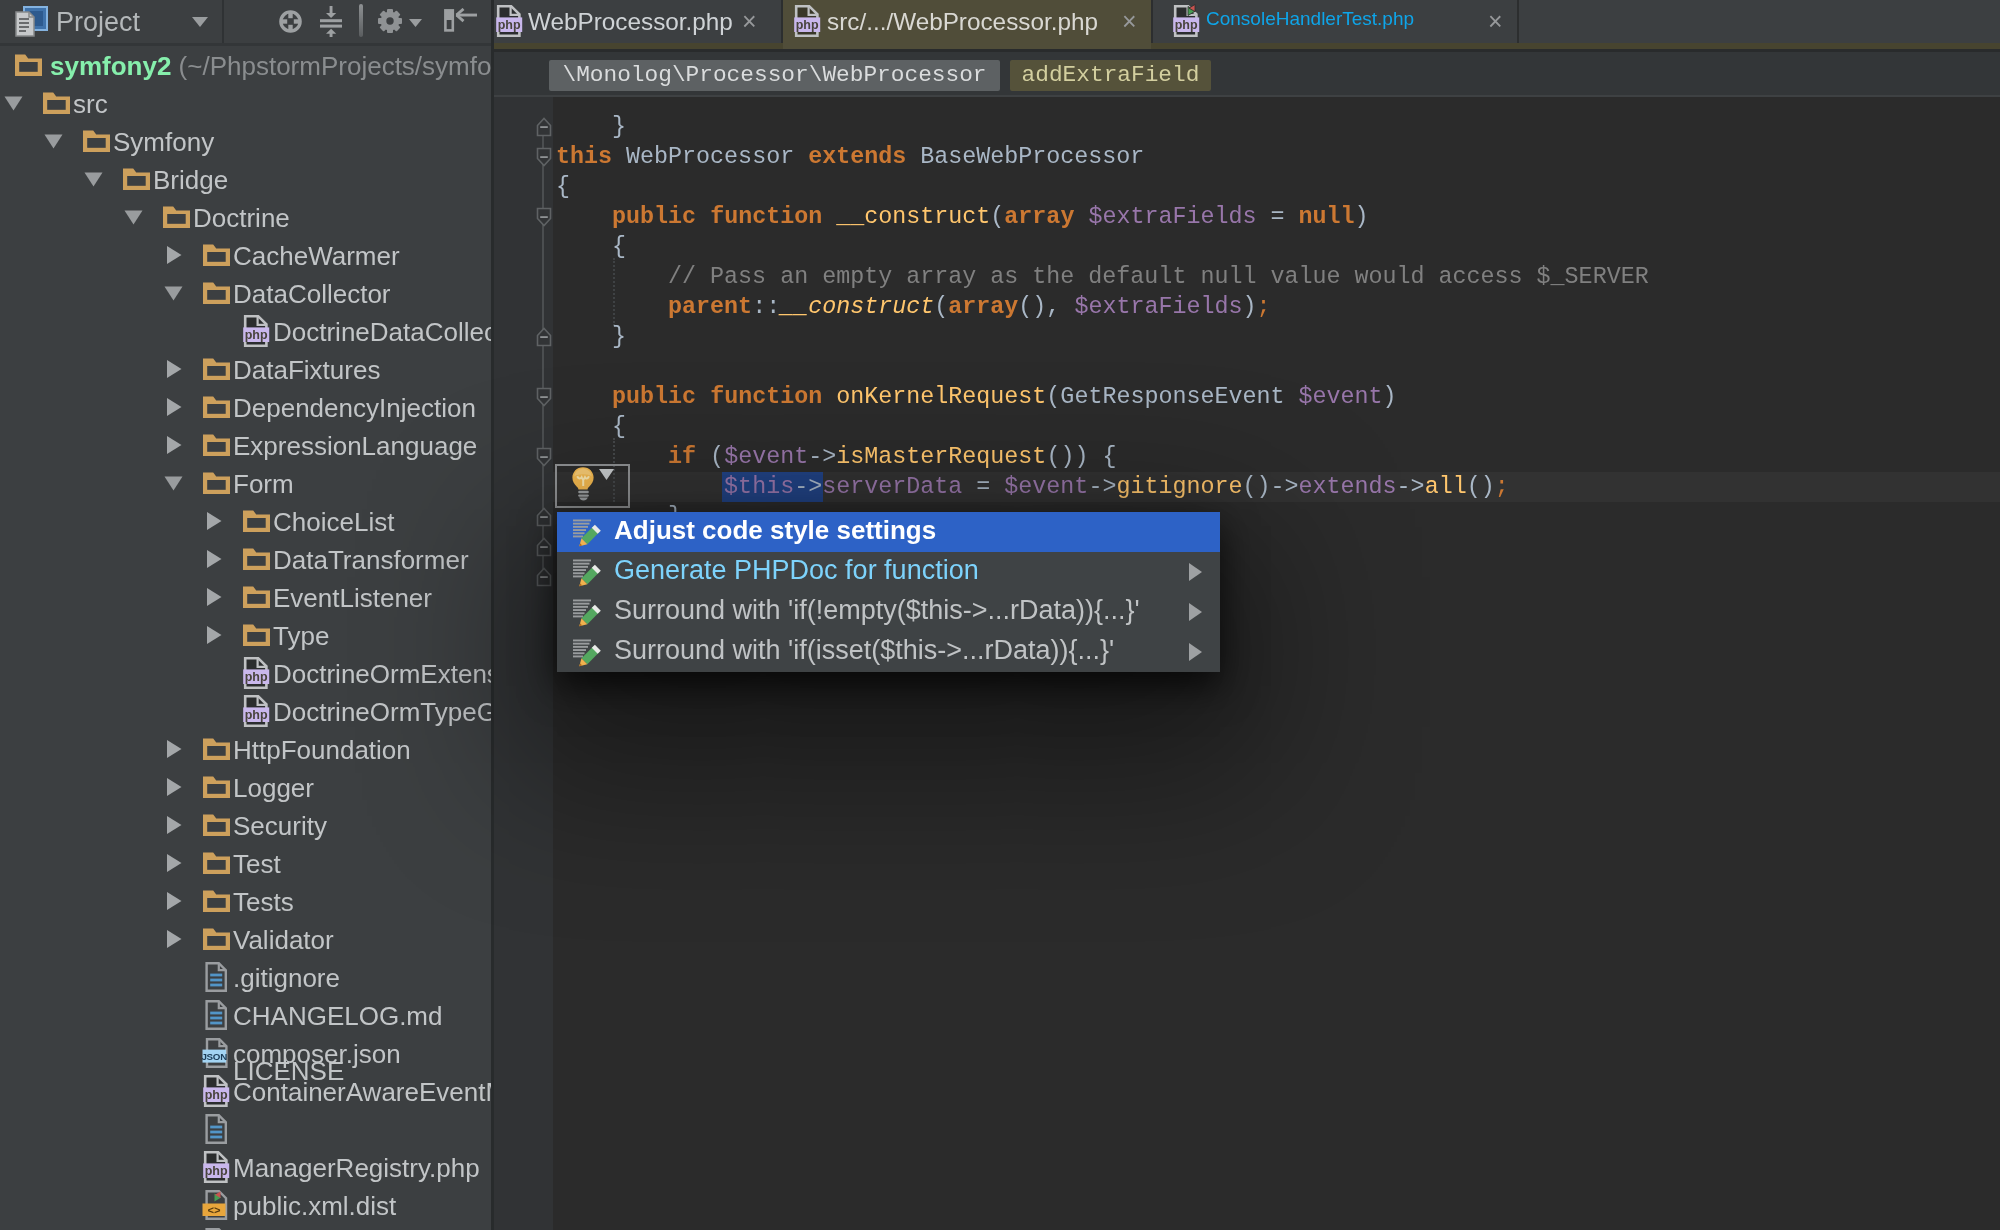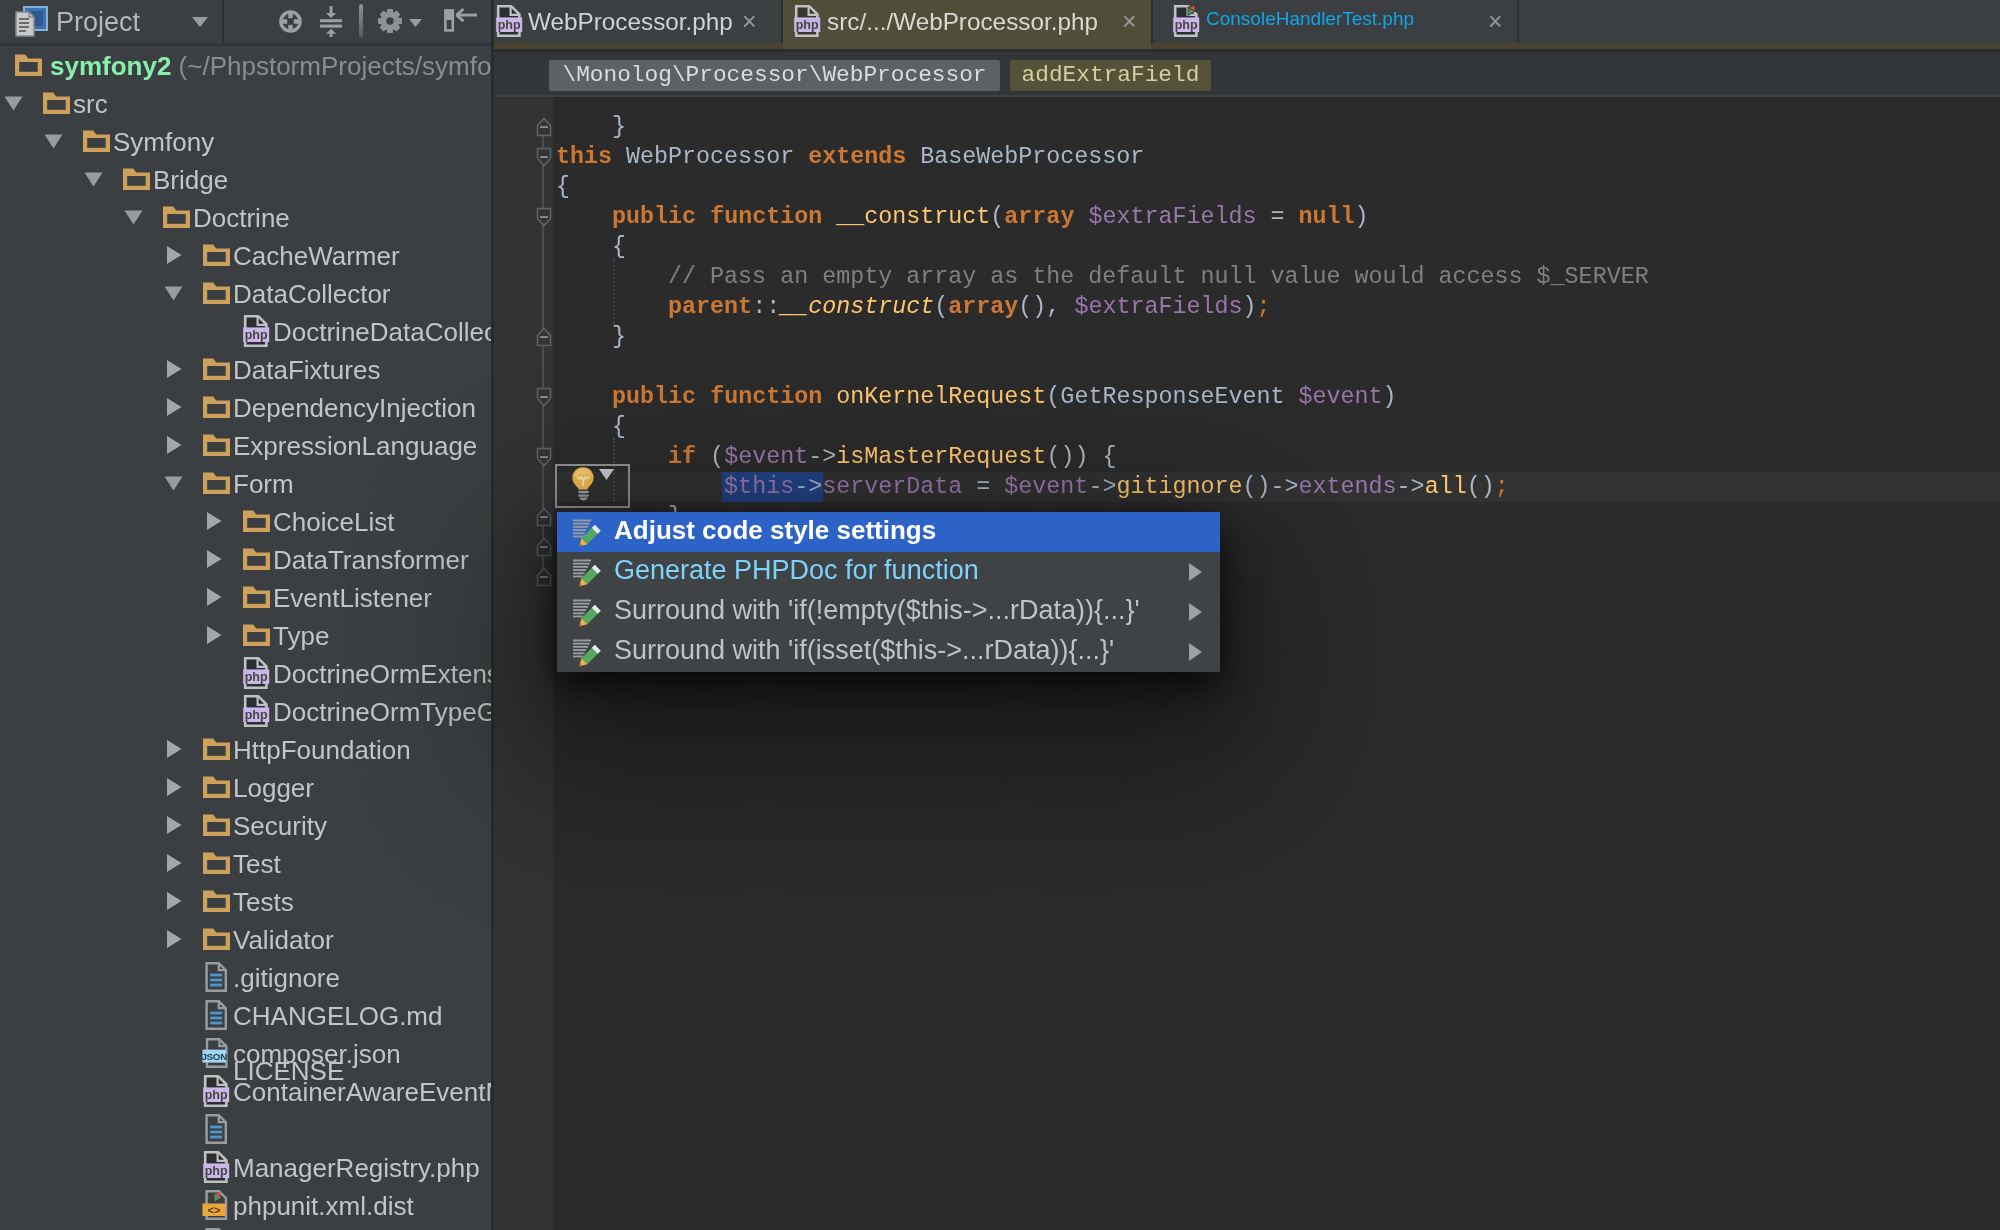--- a/index.html
+++ b/index.html
@@ -341,21 +341,21 @@
 <text x="14.2" y="25" text-anchor="middle" font-family="Liberation Sans" font-size="12.5" font-weight="bold" fill="#49443e">php</text>
       </svg>
       <div class="a tree-t" style="left:233px;top:1153px">ManagerRegistry.php</div>
       <svg class="a" style="left:202px;top:1190px" width="28" height="30" viewBox="0 0 28 30">
 <path d="M4.6 1.2 H17 L24 8.2 V28.8 H4.6 Z" fill="none" stroke="#9a9da0" stroke-width="2.4"></path>
 <rect x="0.5" y="13.5" width="23" height="12.5" fill="#e8a63c"></rect>
 <text x="12" y="24" text-anchor="middle" font-family="Liberation Mono" font-size="11" font-weight="bold" fill="#54390e">&lt;&gt;</text>
 <path d="M12.5 3.5 l6.5 4 -6.5 4 z" fill="#499c54"></path>
 <path d="M18.5 1.5 l-5.5 3.2 5.5 3.2 z" fill="#c75450"></path>
       </svg>
-      <div class="a tree-t" style="left:233px;top:1191px">phpunit.xml.dist</div>
+      <div class="a tree-t" style="left:233px;top:1191px">public.xml.dist</div>
       <svg class="a" style="left:203px;top:1228px" width="26" height="30" viewBox="0 0 26 30">
 <path d="M3.6 1.2 H15.8 L22.8 8.2 V28.8 H3.6 Z" fill="none" stroke="#9a9da0" stroke-width="2.4"></path>
 <path d="M15.8 1.2 V8.2 H22.8" fill="none" stroke="#9a9da0" stroke-width="2.2"></path>
 <rect x="7.2" y="11.6" width="12" height="2.8" fill="#5295c7"></rect>
 <rect x="7.2" y="16.6" width="12" height="2.8" fill="#5295c7"></rect>
 <rect x="7.2" y="21.6" width="12" height="2.8" fill="#5295c7"></rect>
       </svg>
       <div class="a tree-t" style="left:233px;top:1229px">README.md</div>
     </div>
   </div>

